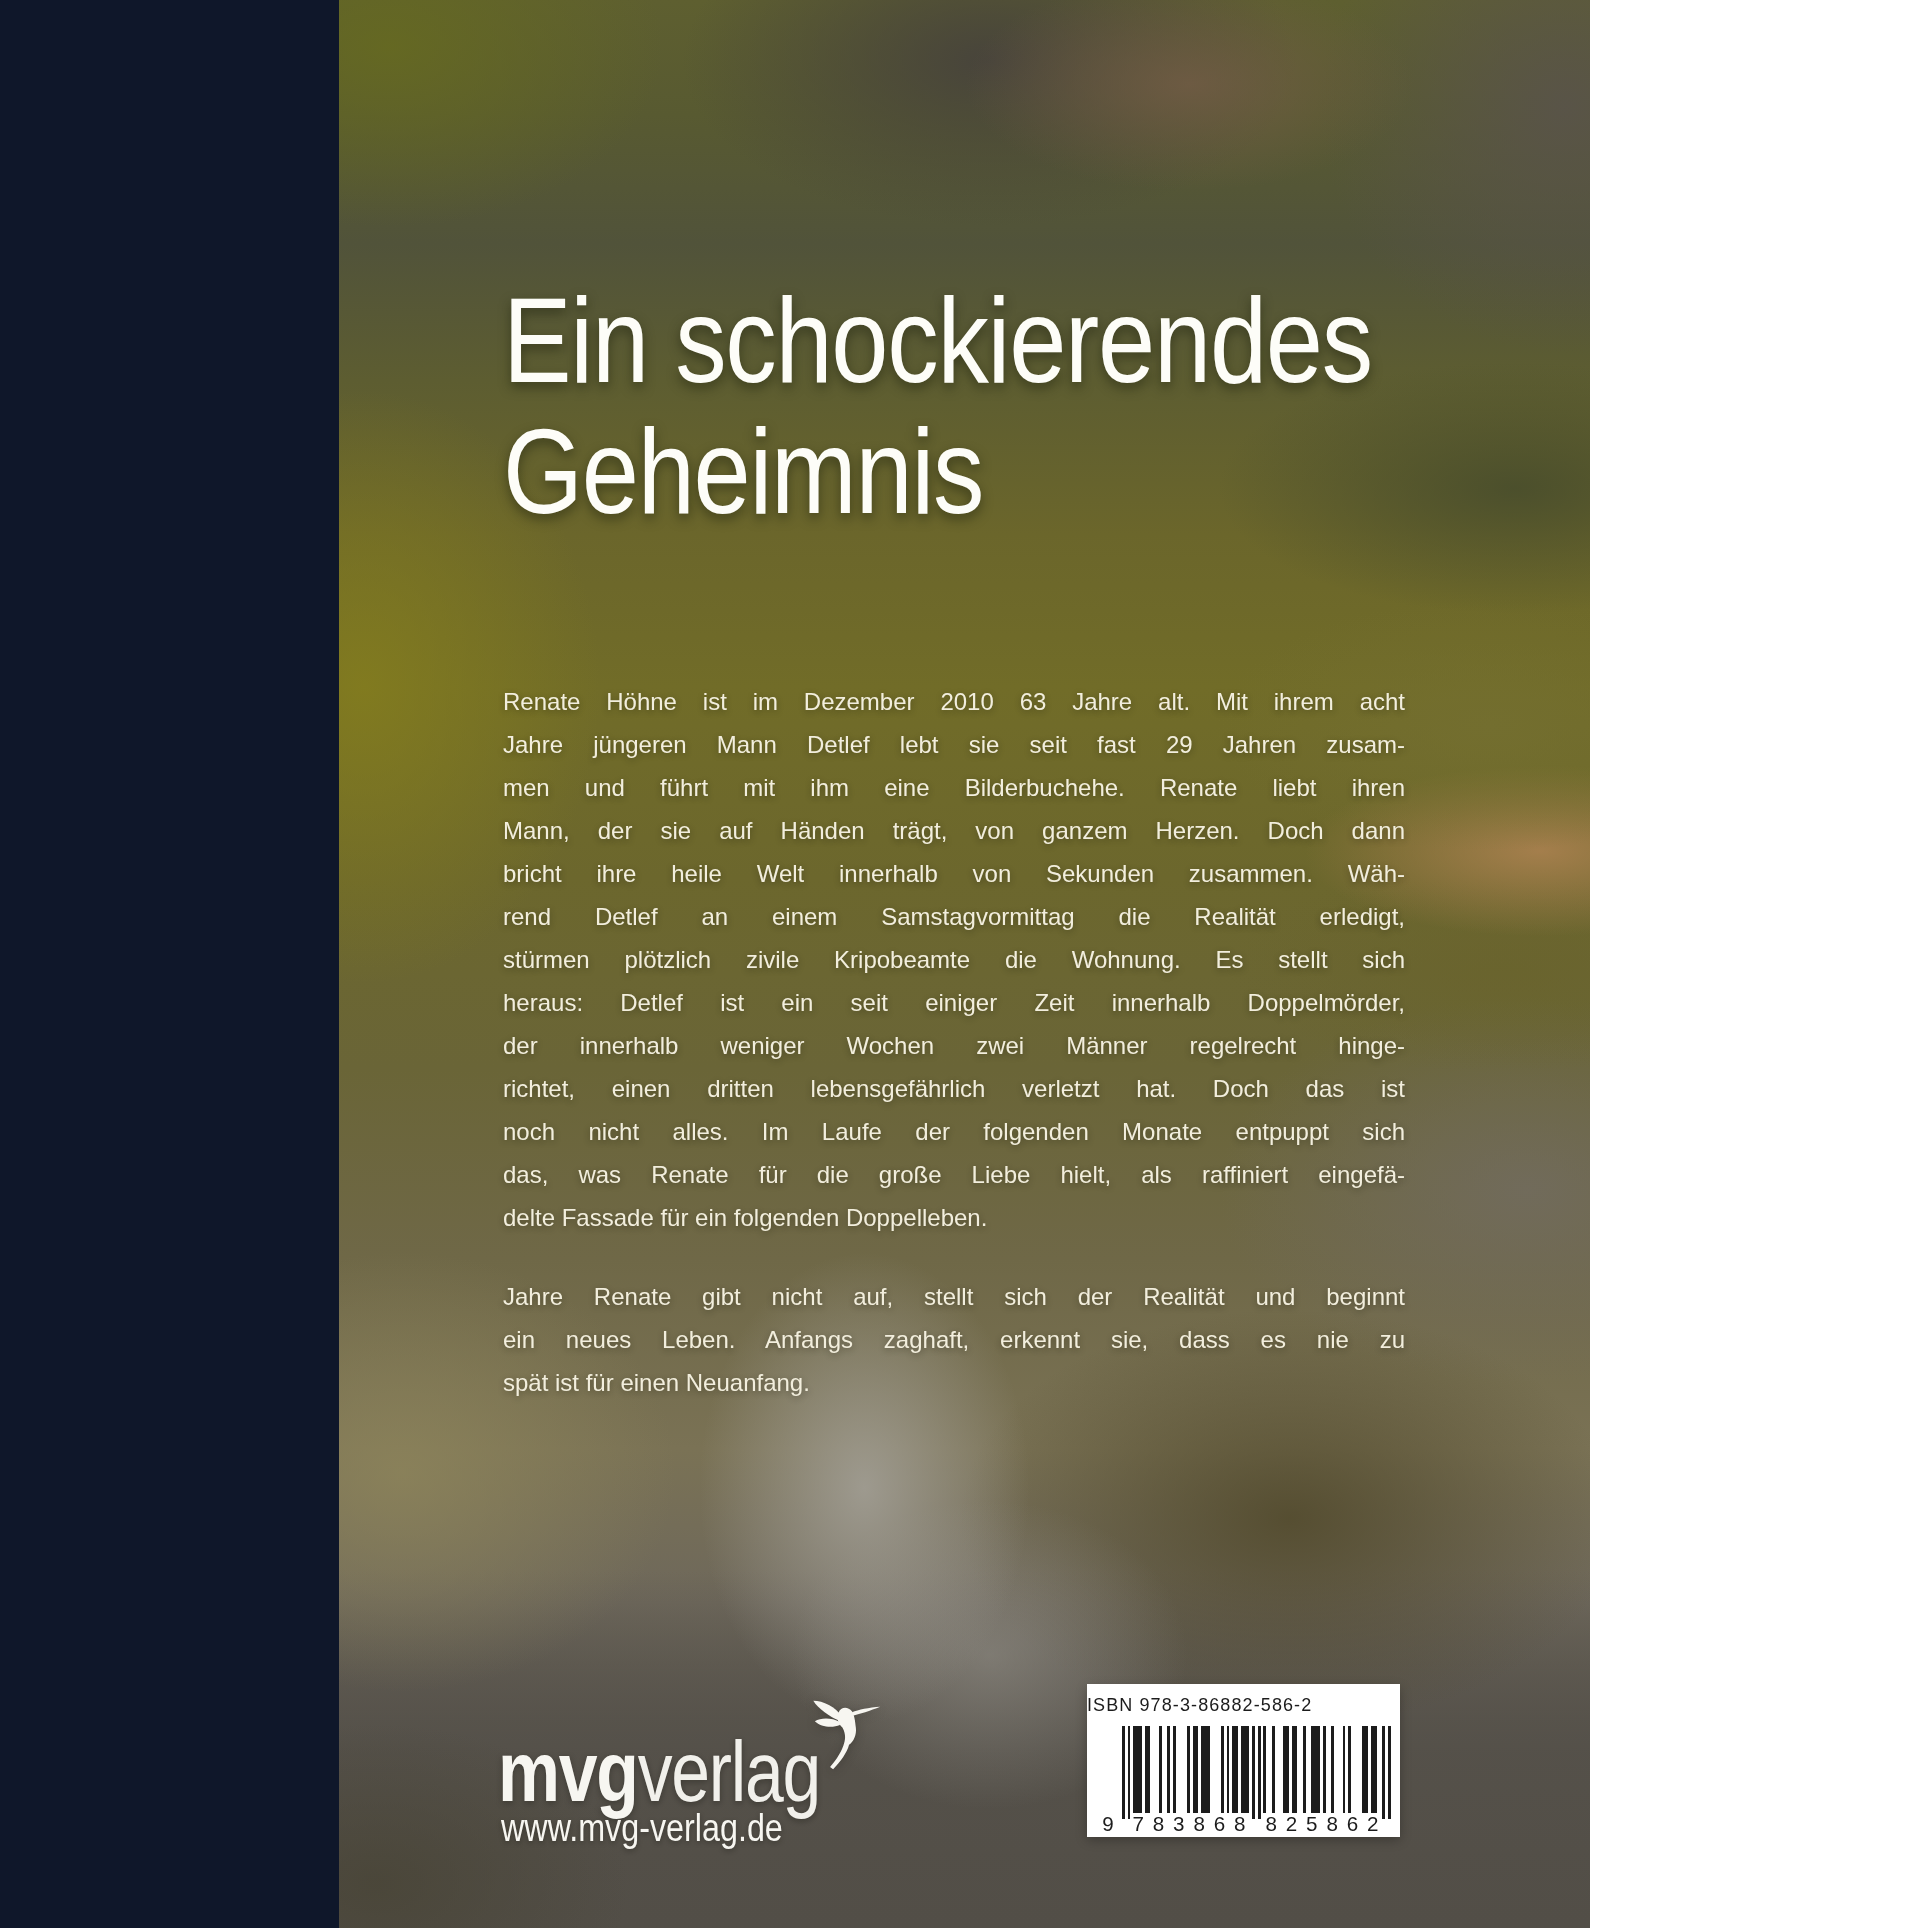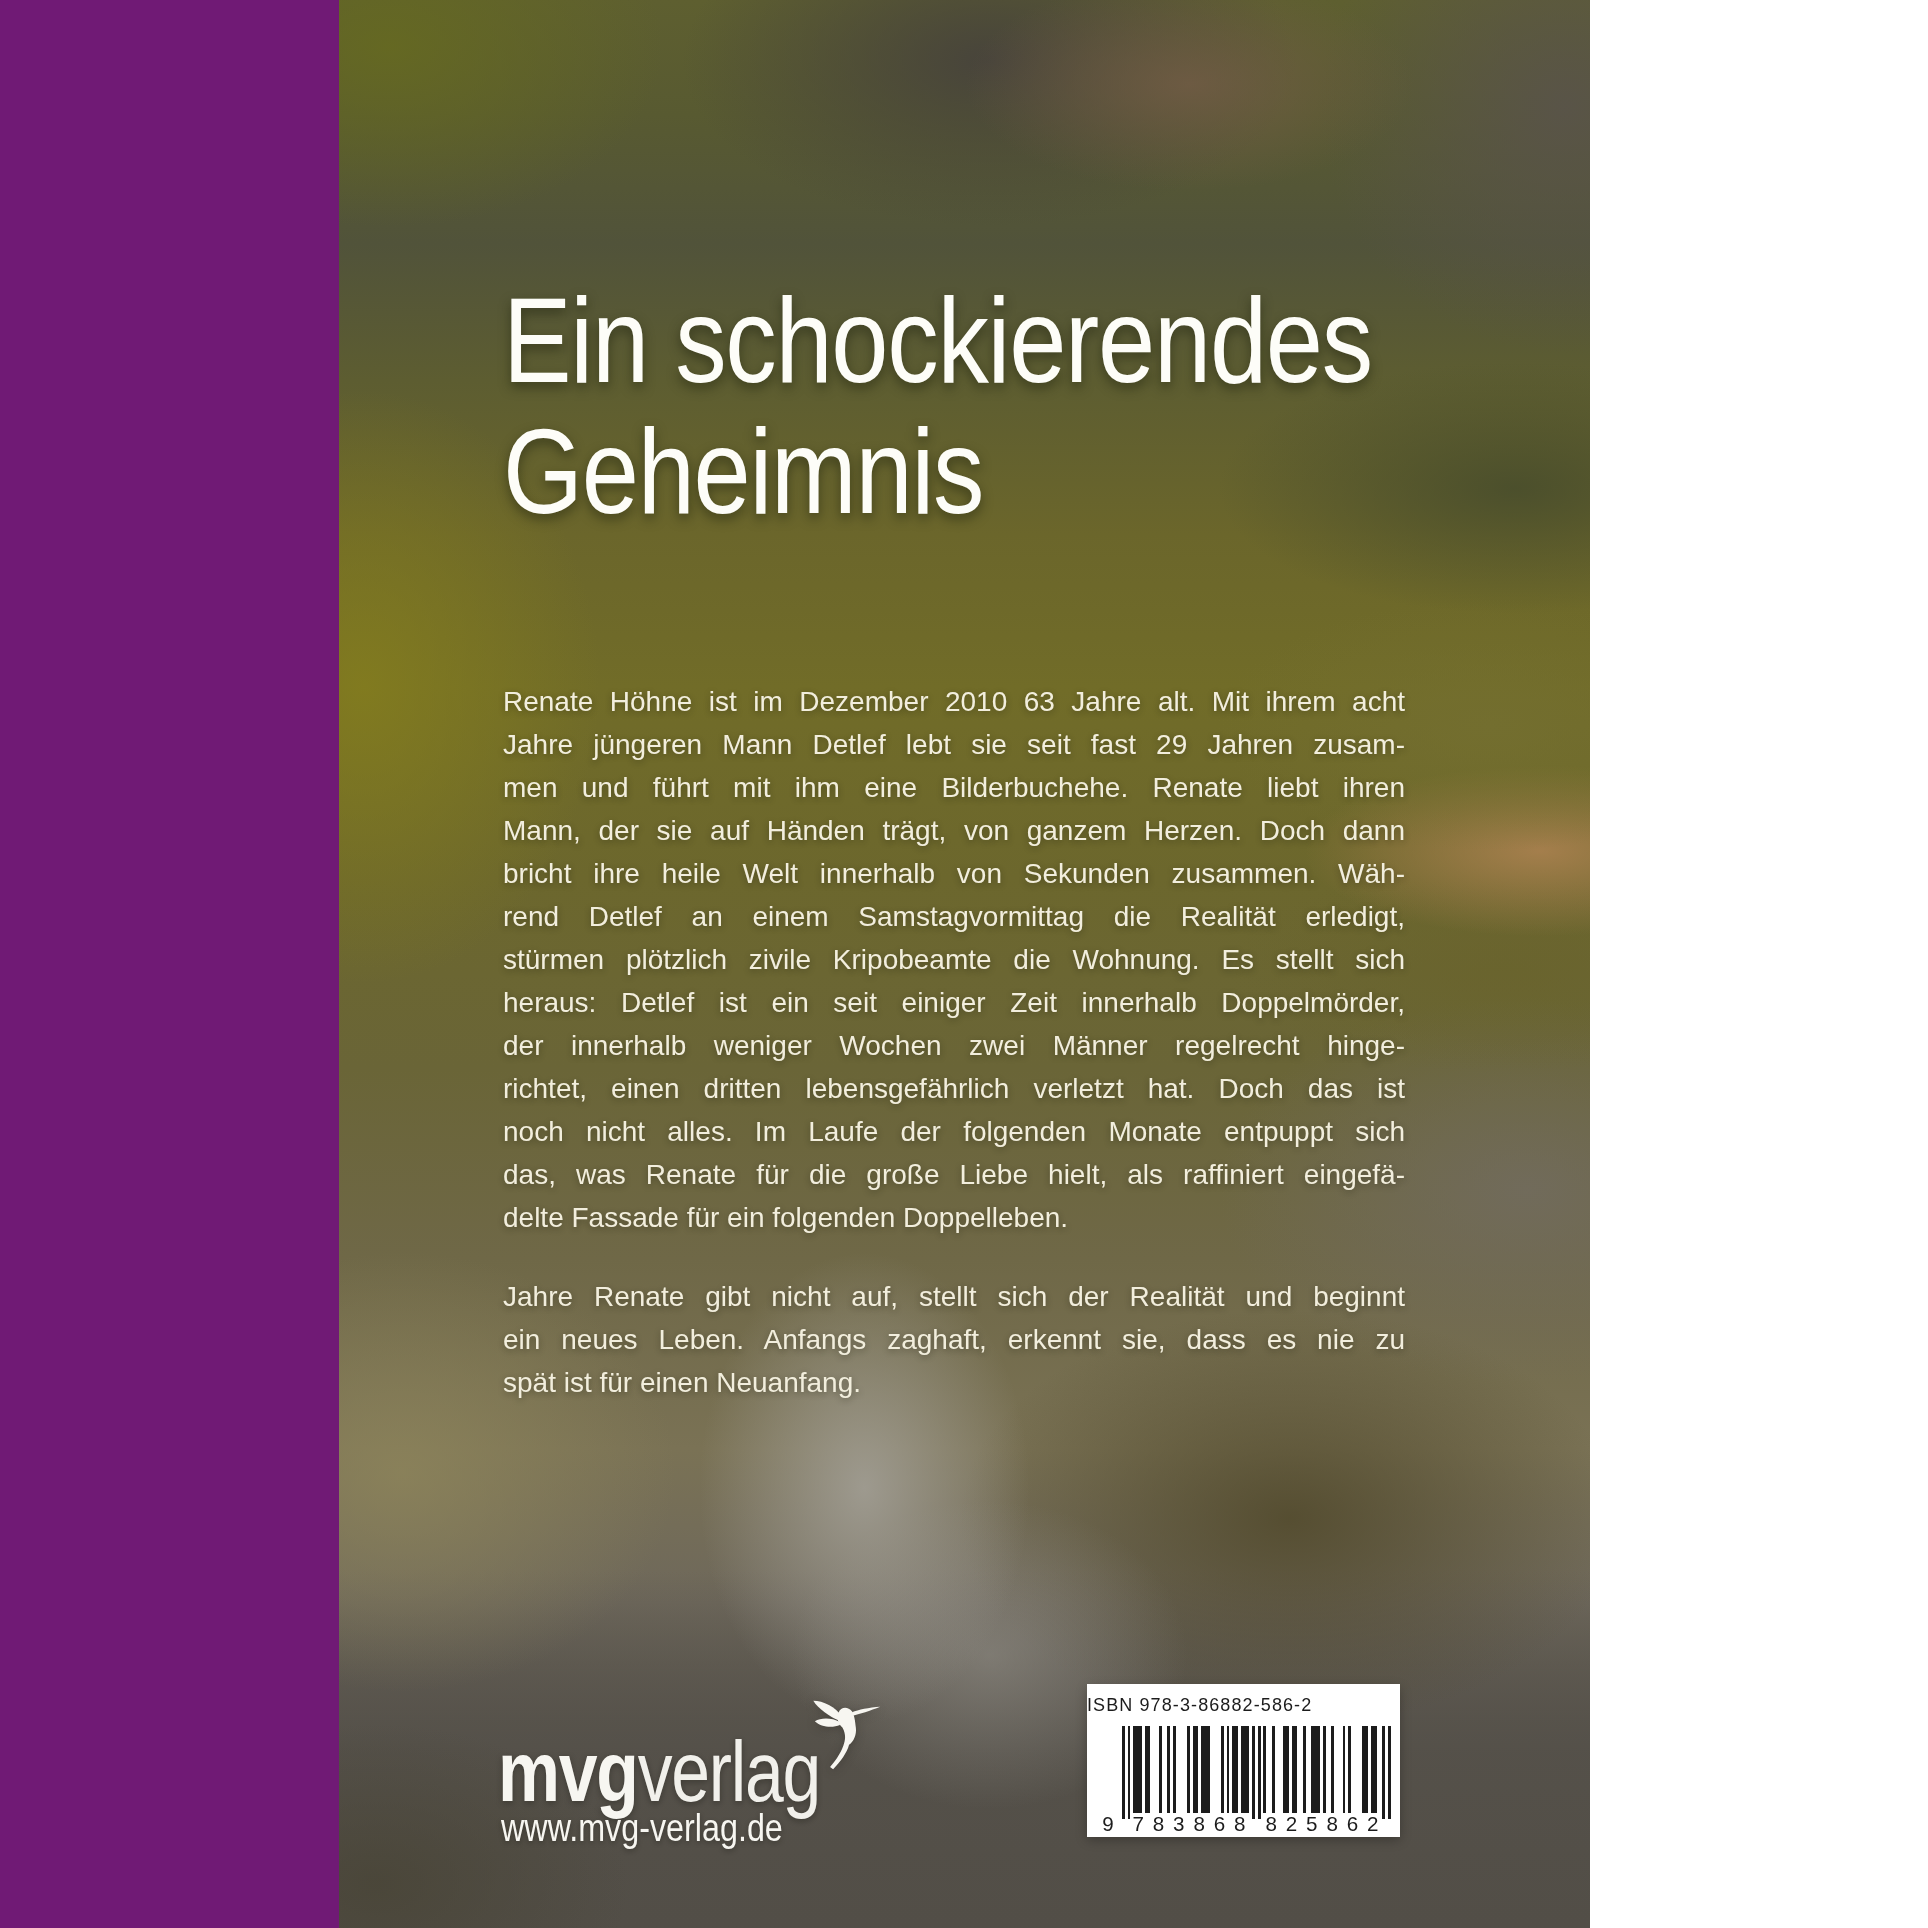--- a/index.html
+++ b/index.html
@@ -1,18 +1,18 @@
 <!DOCTYPE html>
 <html style="--title-color: #fdfdf8; --body-color: #f2eedd; --logo-color: #f7f6f1; --barcode-bg: #ffffff; --barcode-ink: #1c1c1c;font-size:12.2px"><head>
 <meta charset="utf-8">
 <style>
   * { margin:0; padding:0; box-sizing:border-box; }
   html, body { width:1929px; height:1929px; background:#ffffff; overflow:hidden;
                font-family:"Liberation Sans", sans-serif; }
-  .page { position:relative; width:1586px; height:1929px; background:#701a75; }
+  .page { position:relative; width:1586px; height:1929px; background:#0f172a; }
 
   
   .cover { position:absolute; left:339px; top:0; width:1251px; height:1929px; overflow:hidden; }
 
   
   .photo-bg { position:absolute; left:0; top:0; width:100%; height:100%;
     background-image:
       radial-gradient(320px 153px at 68% 84px,  rgba(115,92,70,0.80),  rgba(115,92,70,0) 70%),
       radial-gradient(427px 229px at 52% 61px,   rgba(70,66,60,0.92),   rgba(70,66,60,0) 72%),
       radial-gradient(381px 252px at 4% 46px,    rgba(102,106,32,0.85), rgba(102,106,32,0) 72%),
@@ -35,21 +35,21 @@
   }
 
   
   .title { position:absolute; left:164px; top:275px; color:var(--title-color,#fdfdf8);
            font-size:121px; line-height:131px; font-weight:400; letter-spacing:-1.5px;
            transform:scaleX(0.85); transform-origin:left top; white-space:nowrap;
            text-shadow:0 4.6px 12.2px rgba(30,32,12,0.55); }
 
   
   .body-text { position:absolute; left:164px; top:680px; width:902px;
-               color:var(--body-color,#f2eedd); font-size:28px; line-height:43px;
+               color:var(--body-color,#f2eedd); font-size:24px; line-height:43px;
                text-shadow:0 2.3px 6.9px rgba(30,30,15,0.40); }
   .paragraph + .paragraph { margin-top:36px; }
   .line { text-align:justify; text-align-last:justify; }
   .line.para-last { text-align-last:left; }
 
   
   .logo { position:absolute; left:159px; top:1729px; color:var(--logo-color,#f7f6f1);
           font-size:85px; line-height:85px; letter-spacing:-1.5px;
           transform:scaleX(0.82); transform-origin:left top; white-space:nowrap;
           text-shadow:0 2.3px 7.6px rgba(20,20,15,0.35); }

